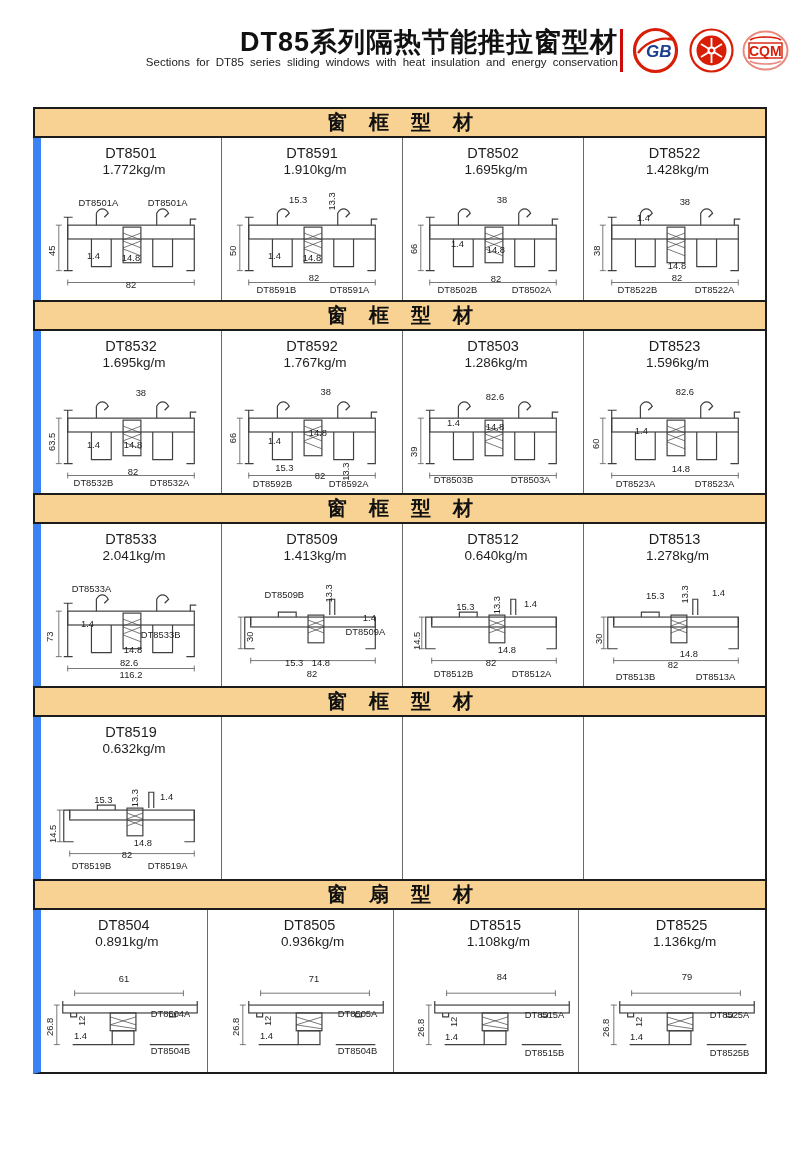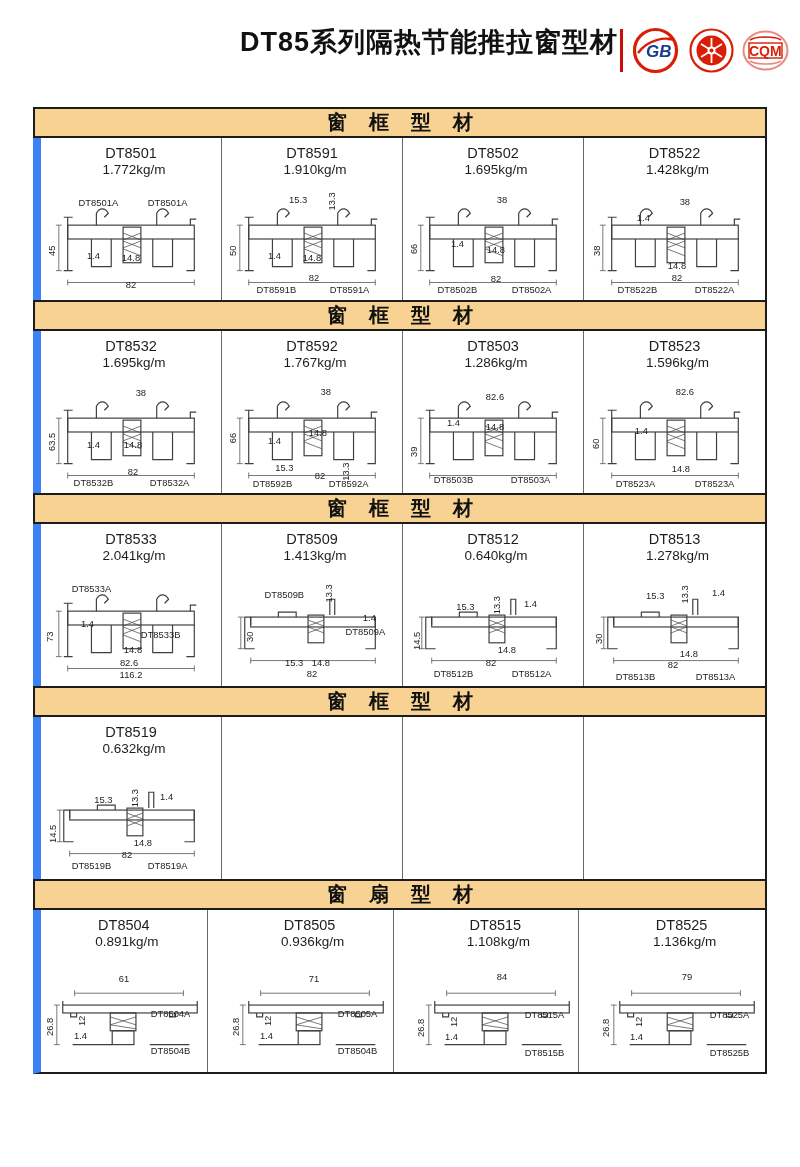--- a/index.html
+++ b/index.html
@@ -37,20 +37,21 @@
   .brand-div { width:1.5px; height:24px; background:#fff; margin:0 7px; }
   .page-num { font-size:26px; font-weight:bold; letter-spacing:1px; }
   .deco { position:absolute; transform:skewX(-30deg); }
 </style>
 </head>
 <body>
 
 <div class="page">
 
   <div class="hdr-title">DT85系列隔热节能推拉窗型材</div>
+  <div class="hdr-sub">Sections for DT85 series sliding windows with heat insulation and energy conservation</div>
   <div class="hdr-sep"></div>
 
   <svg class="logo" style="left:632px" viewBox="0 0 47 47">
     <circle cx="23.5" cy="23.5" r="21" fill="none" stroke="#d81e06" stroke-width="3.2"></circle>
     <text x="14" y="30" font-size="17" font-weight="bold" font-style="italic" fill="#1a3f8f" font-family="Liberation Sans,sans-serif">GB</text>
     <path d="M6,26 C16,12 34,10 41,13" fill="none" stroke="#d81e06" stroke-width="2.4"></path>
     <circle cx="37" cy="12" r="1.6" fill="#d81e06"></circle>
   </svg>
   <svg class="logo" style="left:688px" viewBox="0 0 47 47">
     <circle cx="23.5" cy="23.5" r="21" fill="none" stroke="#d81e06" stroke-width="2.2"></circle>

